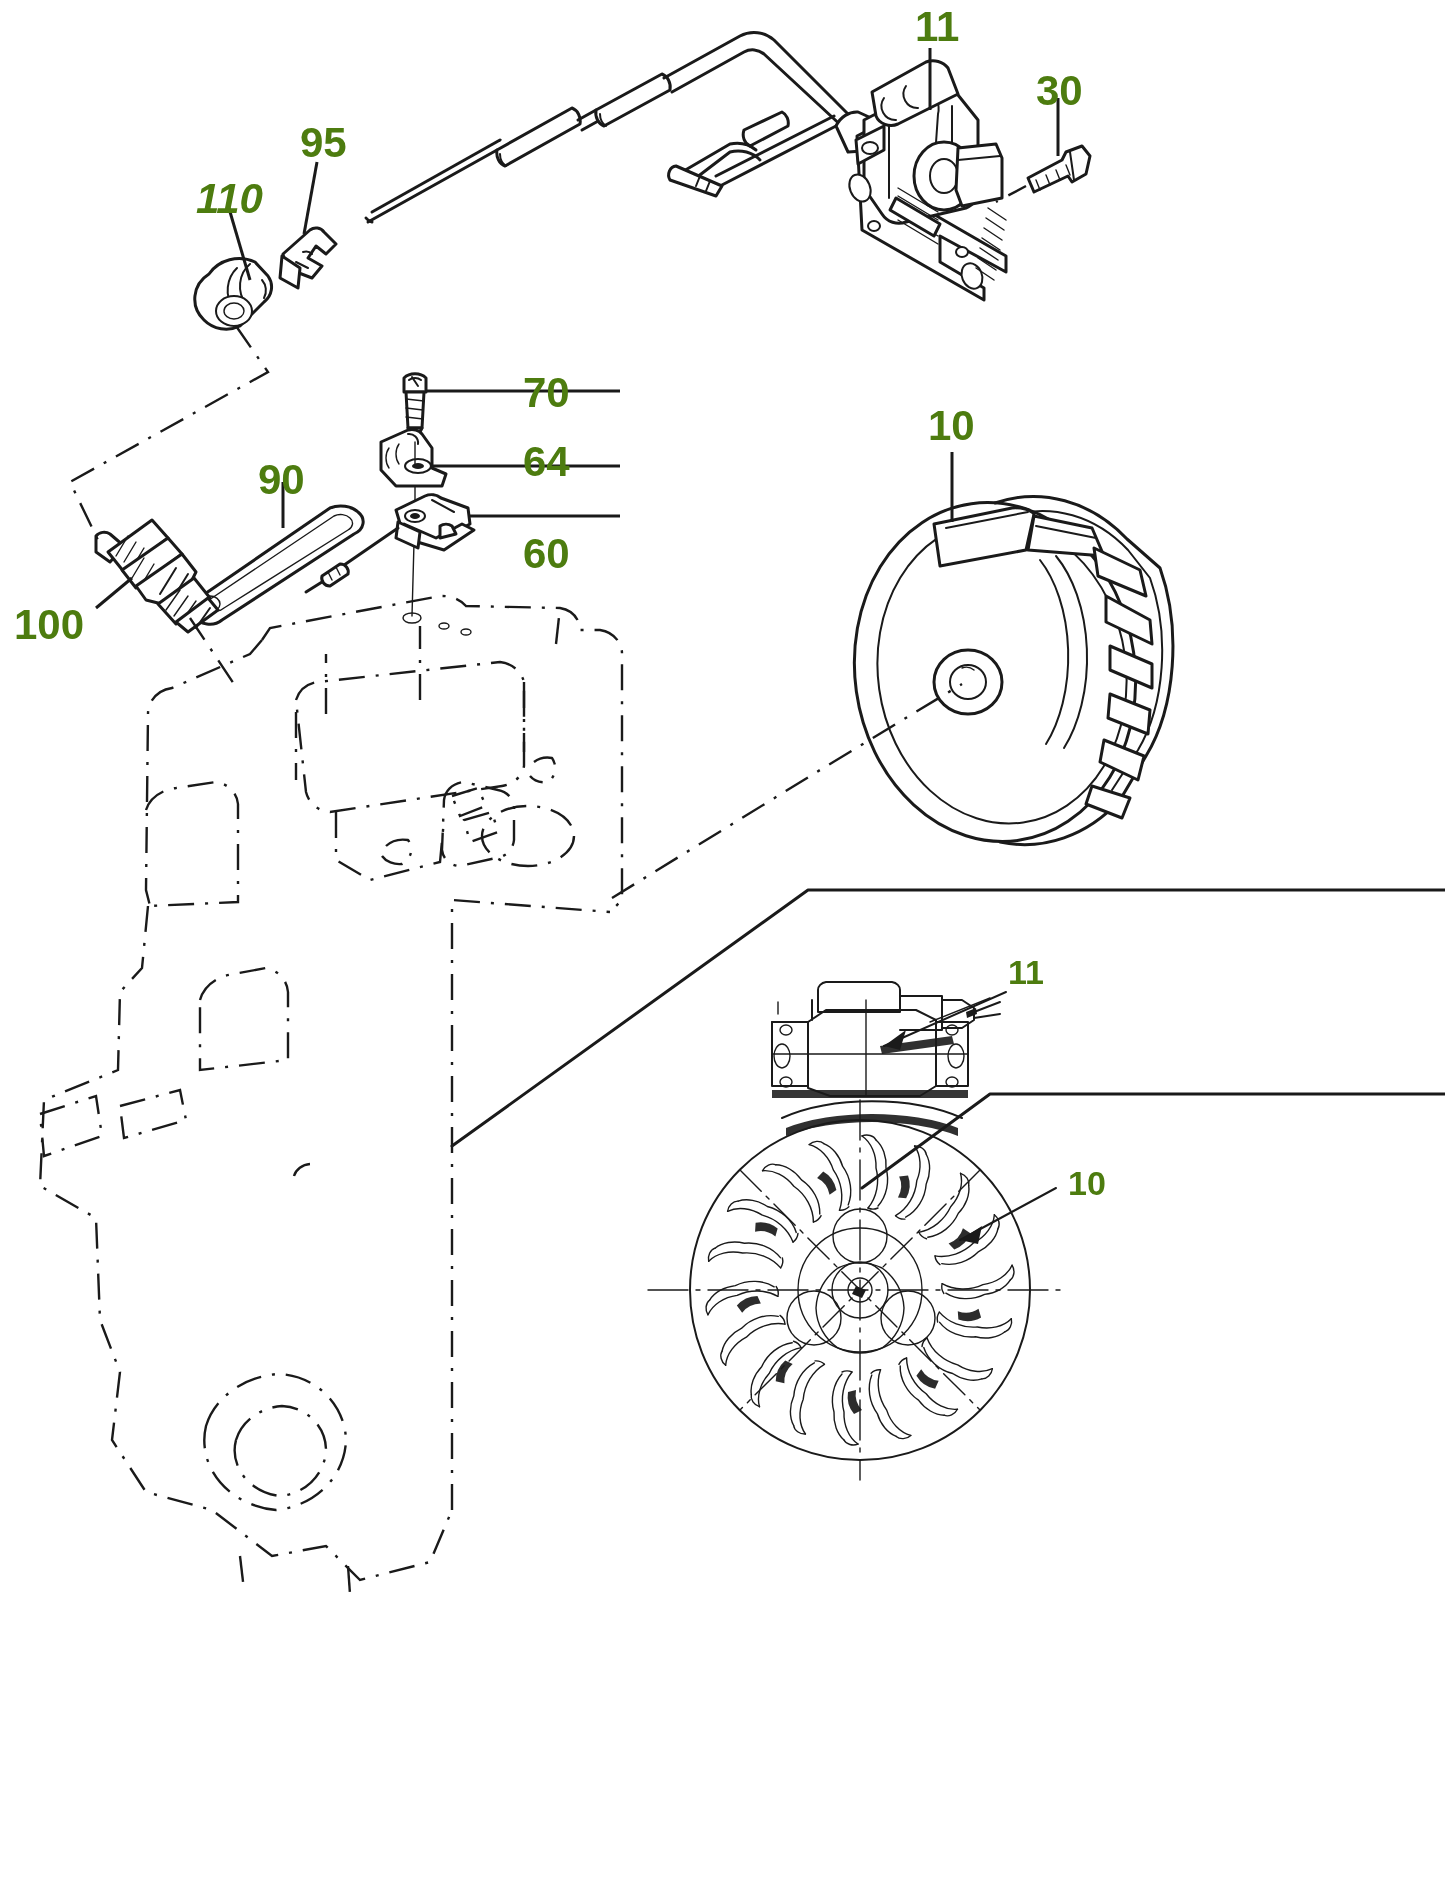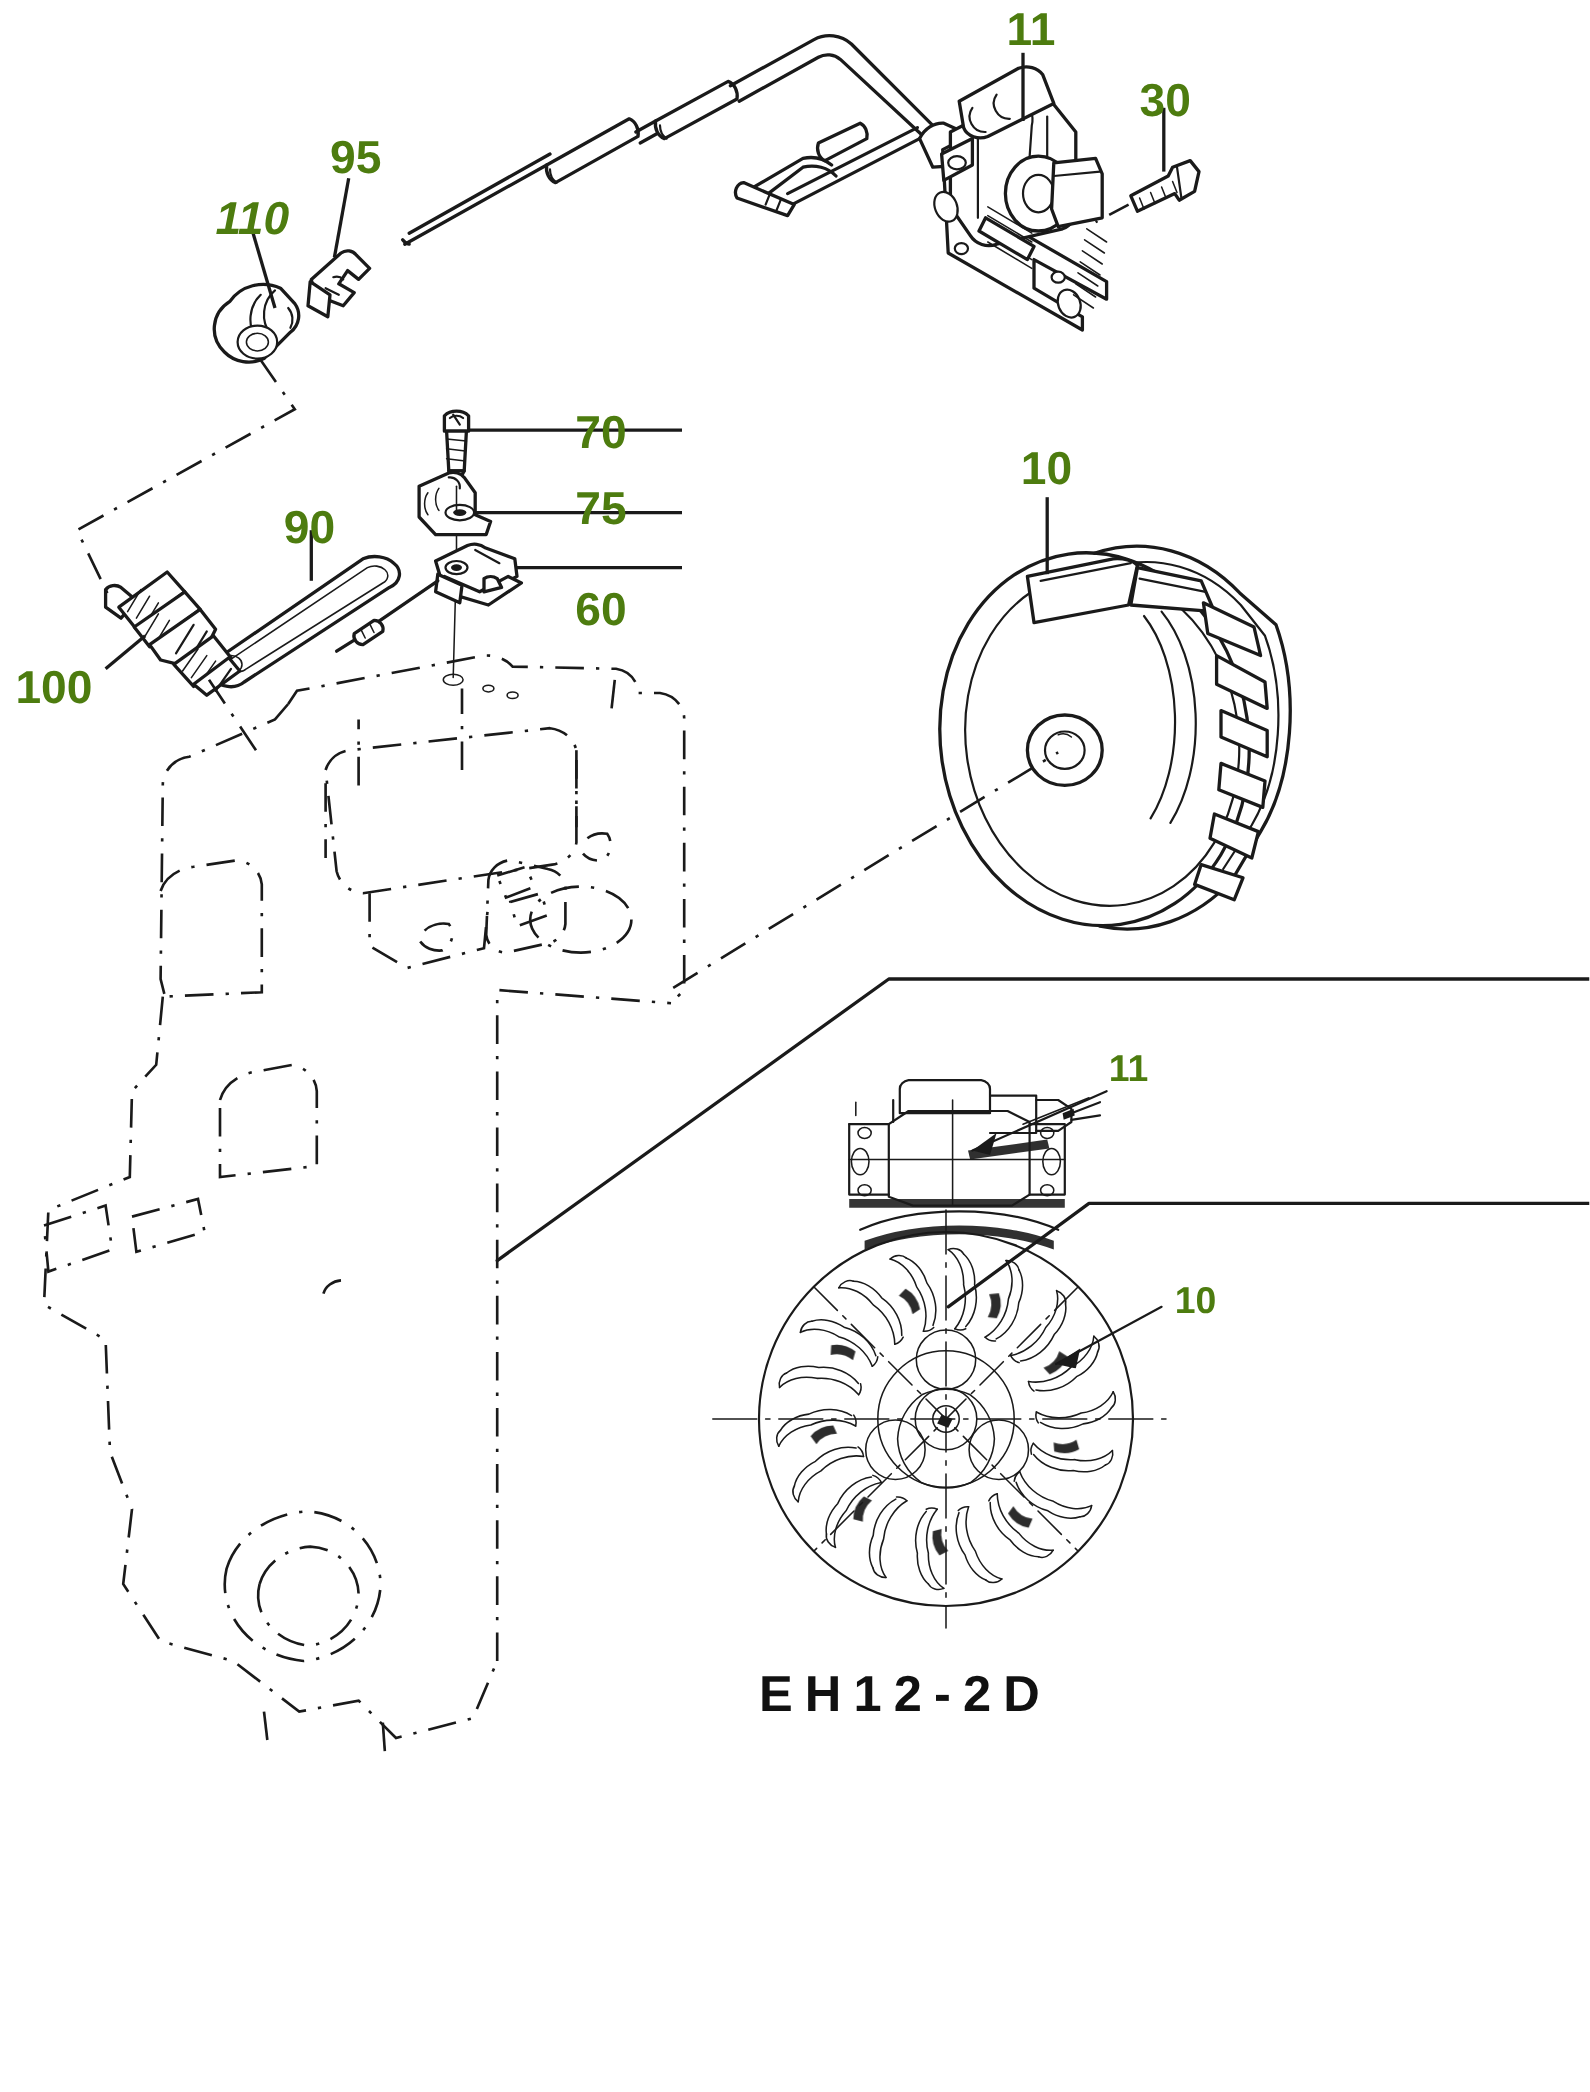--- a/index.html
+++ b/index.html
@@ -502,24 +502,23 @@
       <path class="blk" d="M960 1240 L982 1226 L978 1244 Z"></path>
     </g>
 
   </svg>
 
   <div class="callout c-main" style="left:196px;top:178px;font-style:italic;">110</div>
   <div class="callout c-main" style="left:300px;top:122px;">95</div>
   <div class="callout c-main" style="left:915px;top:6px;">11</div>
   <div class="callout c-main" style="left:1036px;top:70px;text-align:center;">30</div>
   <div class="callout c-main" style="left:523px;top:372px;">70</div>
-  <div class="callout c-main" style="left:523px;top:441px;">75</div>
+  <div class="callout c-main" style="left:523px;top:441px;">64</div>
   <div class="callout c-main" style="left:523px;top:489px;margin-top:44px;">60</div>
   <div class="callout c-main" style="left:258px;top:459px;">90</div>
   <div class="callout c-main" style="left:14px;top:604px;text-align:right;">100</div>
   <div class="callout c-main" style="left:928px;top:405px;">10</div>
 
   <div class="callout c-inset" style="left:1008px;top:955px;">11</div>
   <div class="callout c-inset" style="left:1068px;top:1166px;">10</div>
 
-  <div id="model-number" style="left:690px;top:1512px;">EH12-2D</div>
 
 </div>
 
 </body></html>

